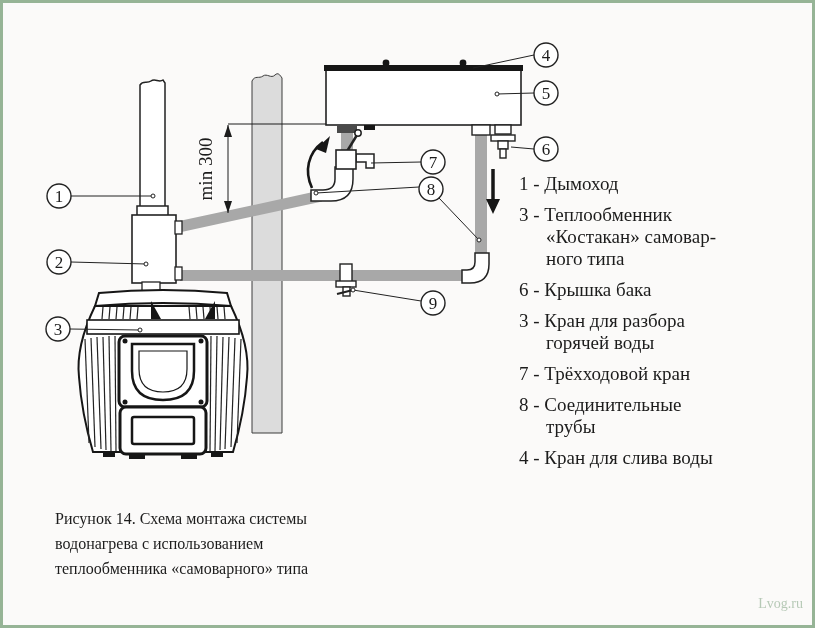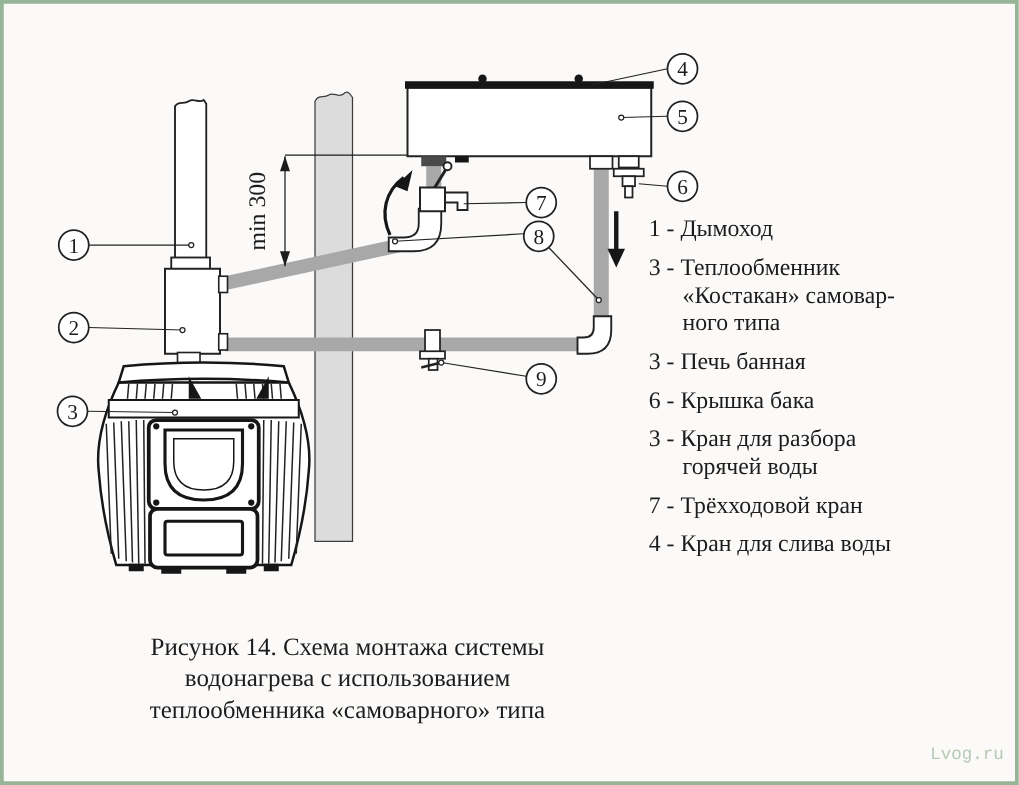--- a/index.html
+++ b/index.html
@@ -18,26 +18,26 @@
     position:absolute; left:516px; top:170px; width:296px;
     font-size:19px; line-height:22px;
   }
   .legend-item {
     white-space:pre-line;
     padding-left:27px; text-indent:-27px;
     margin-bottom:9px;
   }
   .caption {
     position:absolute; left:52px; top:503px; width:446px;
-    text-align:center; font-size:20px; line-height:25px;
+    text-align:left; font-size:16px; line-height:25px;
     white-space:pre-line;
   }
   .watermark {
     position:absolute; right:9px; bottom:13px;
-    font-family:Liberation Mono, monospace;
+    font-family:Liberation Serif, serif;
     font-size:14px; color:#b6c9b6;
   }
   svg text { font-family:"Liberation Serif","DejaVu Serif",serif; fill:#1c1c1c; }
 </style>
 </head>
 <body>
 
 <div id="frame">
 
   <svg id="diagram-svg" width="815" height="628" viewBox="0 0 815 628">
@@ -231,25 +231,26 @@
       <circle cx="430" cy="300" r="12" fill="#ffffff" stroke="#222222" stroke-width="1.4"></circle>
       <text x="430" y="306" text-anchor="middle" font-size="17">9</text>
     </g>
   </svg>
 
   <div class="legend">
     <div class="legend-item">1 - Дымоход</div>
     <div class="legend-item">3 - Теплообменник
 «Костакан» самовар-
 ного типа</div>
-    <div class="legend-item">3 - Печь банная</div>
     <div class="legend-item">6 - Крышка бака</div>
     <div class="legend-item">3 - Кран для разбора
 горячей воды</div>
     <div class="legend-item">7 - Трёхходовой кран</div>
+    <div class="legend-item">8 - Соединительные
+трубы</div>
     <div class="legend-item">4 - Кран для слива воды</div>
   </div>
 
   <div class="caption">Рисунок 14. Схема монтажа системы
 водонагрева с использованием
 теплообменника «самоварного» типа</div>
 
   <div class="watermark">Lvog.ru</div>
 
 </div>

